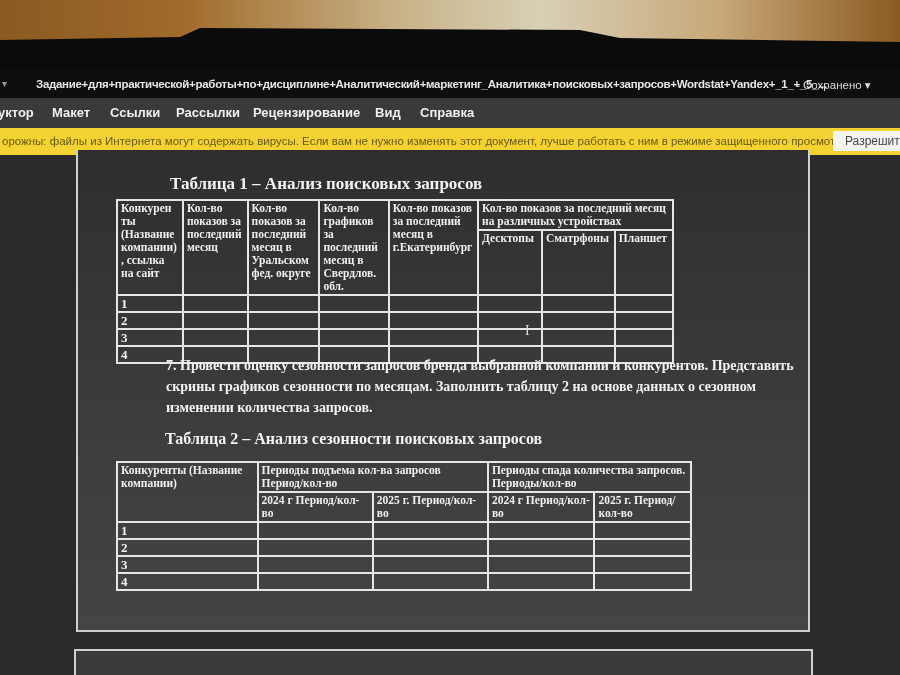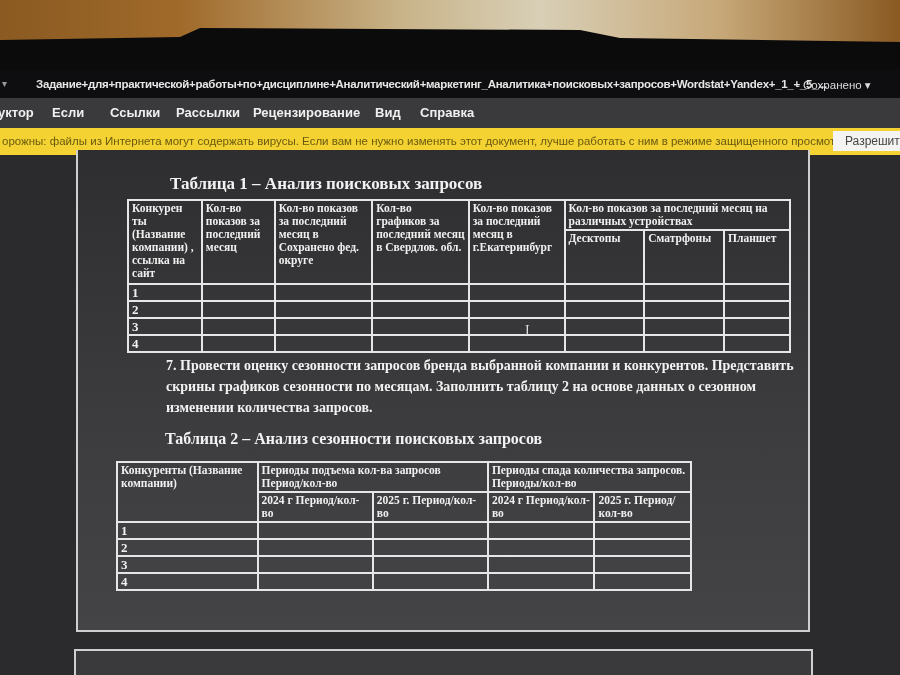--- a/index.html
+++ b/index.html
@@ -18,21 +18,21 @@
   .warnbar{position:absolute;left:0;top:58px;width:900px;height:27px;background:#f3d232;color:#6a5a10;font-size:11.5px;}
   .warnbar .msg{position:absolute;left:2px;top:7px;white-space:nowrap;}
   .warnbar .btn{position:absolute;left:833px;top:3px;width:80px;height:20px;background:#f4f4f2;color:#444;font-size:12px;line-height:20px;padding-left:12px;box-sizing:border-box;}
   .docarea{position:absolute;left:0;top:85px;width:900px;height:520px;background:#2b2b2d;}
   .page{position:absolute;left:76px;top:-5px;width:730px;height:480px;border:2px solid #cfcfcf;border-top:none;background:linear-gradient(180deg,#2e2e30,#3d3d40 60%,#444447);}
   .page2{position:absolute;left:74px;top:494px;width:735px;height:40px;border:2px solid #cfcfcf;border-bottom:none;background:#3a3a3d;}
   .serif{font-family:"Liberation Serif",serif;color:#f2f2f2;font-weight:bold;margin-left:28px;}
   .cap1{position:absolute;left:142px;top:174px;font-size:17px;}
   table.t{position:absolute;border-collapse:collapse;font-family:"Liberation Serif",serif;color:#f0f0f0;font-weight:bold;}
   table.t td{border:2px solid #e6e6e6;vertical-align:top;padding:1px 3px;font-size:11.5px;line-height:13px;}
-  #t1{left:116px;top:199px;width:664px;margin-left:11px;}
+  #t1{left:116px;top:199px;width:558px;}
   #t1 .num td{height:13px;}
   #t1 .num td:first-child{font-size:13px;}
   .para{position:absolute;left:138px;top:355px;width:650px;font-size:14px;line-height:21px;}
   .cap2{position:absolute;left:137px;top:430px;font-size:16px;}
   #t2{left:116px;top:461px;width:576px;}
   #t2 .num td{height:13px;}
   #t2 .num td:first-child{font-size:13px;}
   .cursor{position:absolute;left:525px;top:323px;color:#ddd;font-size:14px;font-family:"Liberation Serif",serif;}
 </style>
 </head>
@@ -43,21 +43,21 @@
 
 <div class="screen">
   <div class="titlebar">
     <span class="qa">▾</span>
     <span class="title">Задание+для+практической+работы+по+дисциплине+Аналитический+маркетинг_Аналитика+поисковых+запросов+Wordstat+Yandex+_1_+_5_...</span>
     <span class="saved">- Сохранено ▾</span>
   </div>
 
   <div class="ribbon">
     <span style="left:-2px">уктор</span>
-    <span style="left:52px">Если</span>
+    <span style="left:52px">Макет</span>
     <span style="left:110px">Ссылки</span>
     <span style="left:176px">Рассылки</span>
     <span style="left:253px">Рецензирование</span>
     <span style="left:375px">Вид</span>
     <span style="left:420px">Справка</span>
   </div>
 
   <div class="warnbar">
     <span class="msg">орожны: файлы из Интернета могут содержать вирусы. Если вам не нужно изменять этот документ, лучше работать с ним в режиме защищенного просмотра.</span>
     <div class="btn">Разрешить</div>
@@ -79,21 +79,21 @@
       <col style="width:97px">
       <col style="width:96px">
       <col style="width:80px">
       <col style="width:80px">
       <col style="width:66px">
   </colgroup>
   <tbody>
       <tr>
     <td rowspan="2" style="height:80px">Конкурен ты (Название компании) , ссылка на сайт</td>
     <td rowspan="2">Кол-во показов за последний месяц</td>
-    <td rowspan="2">Кол-во показов за последний месяц в Сохранено фед. округе</td>
+    <td rowspan="2">Кол-во показов за последний месяц в Уральском фед. округе</td>
     <td rowspan="2">Кол-во графиков за последний месяц в Свердлов. обл.</td>
     <td rowspan="2">Кол-во показов за последний месяц в г.Екатеринбург</td>
     <td colspan="3" style="height:22px">Кол-во показов за последний месяц на различных устройствах</td>
   </tr>
   <tr>
     <td>Десктопы</td>
     <td>Сматрфоны</td>
     <td>Планшет</td>
   </tr>
   <tr class="num">

